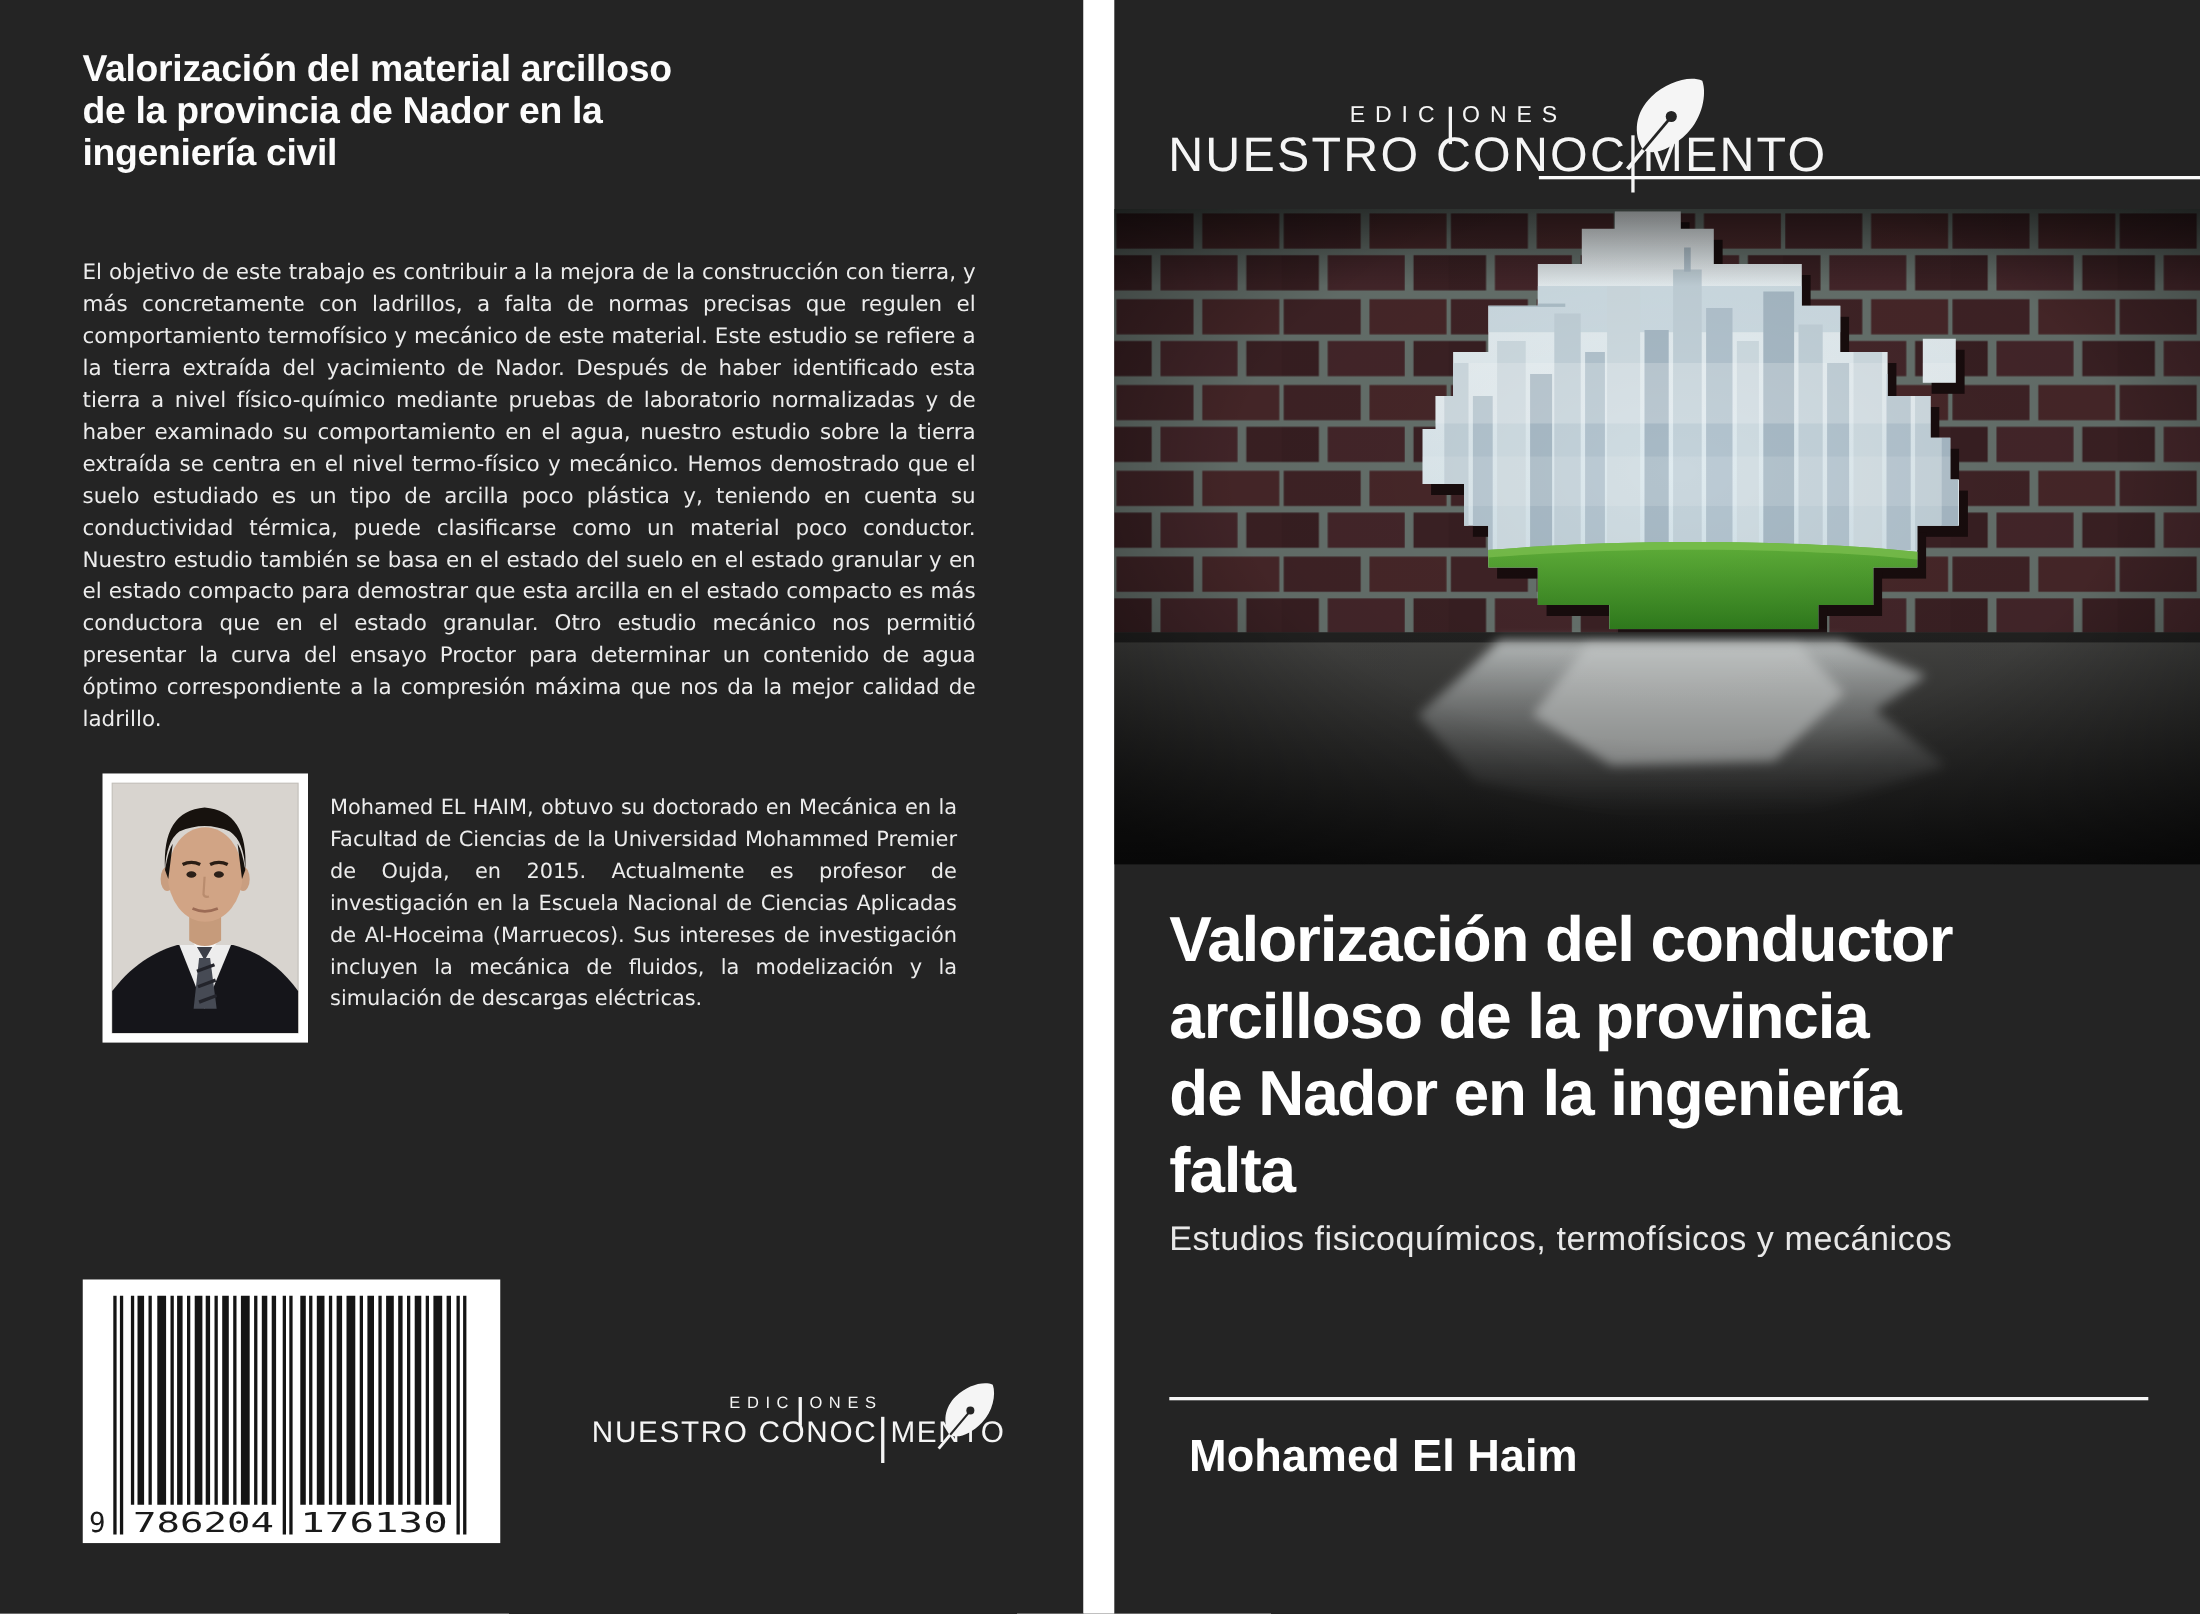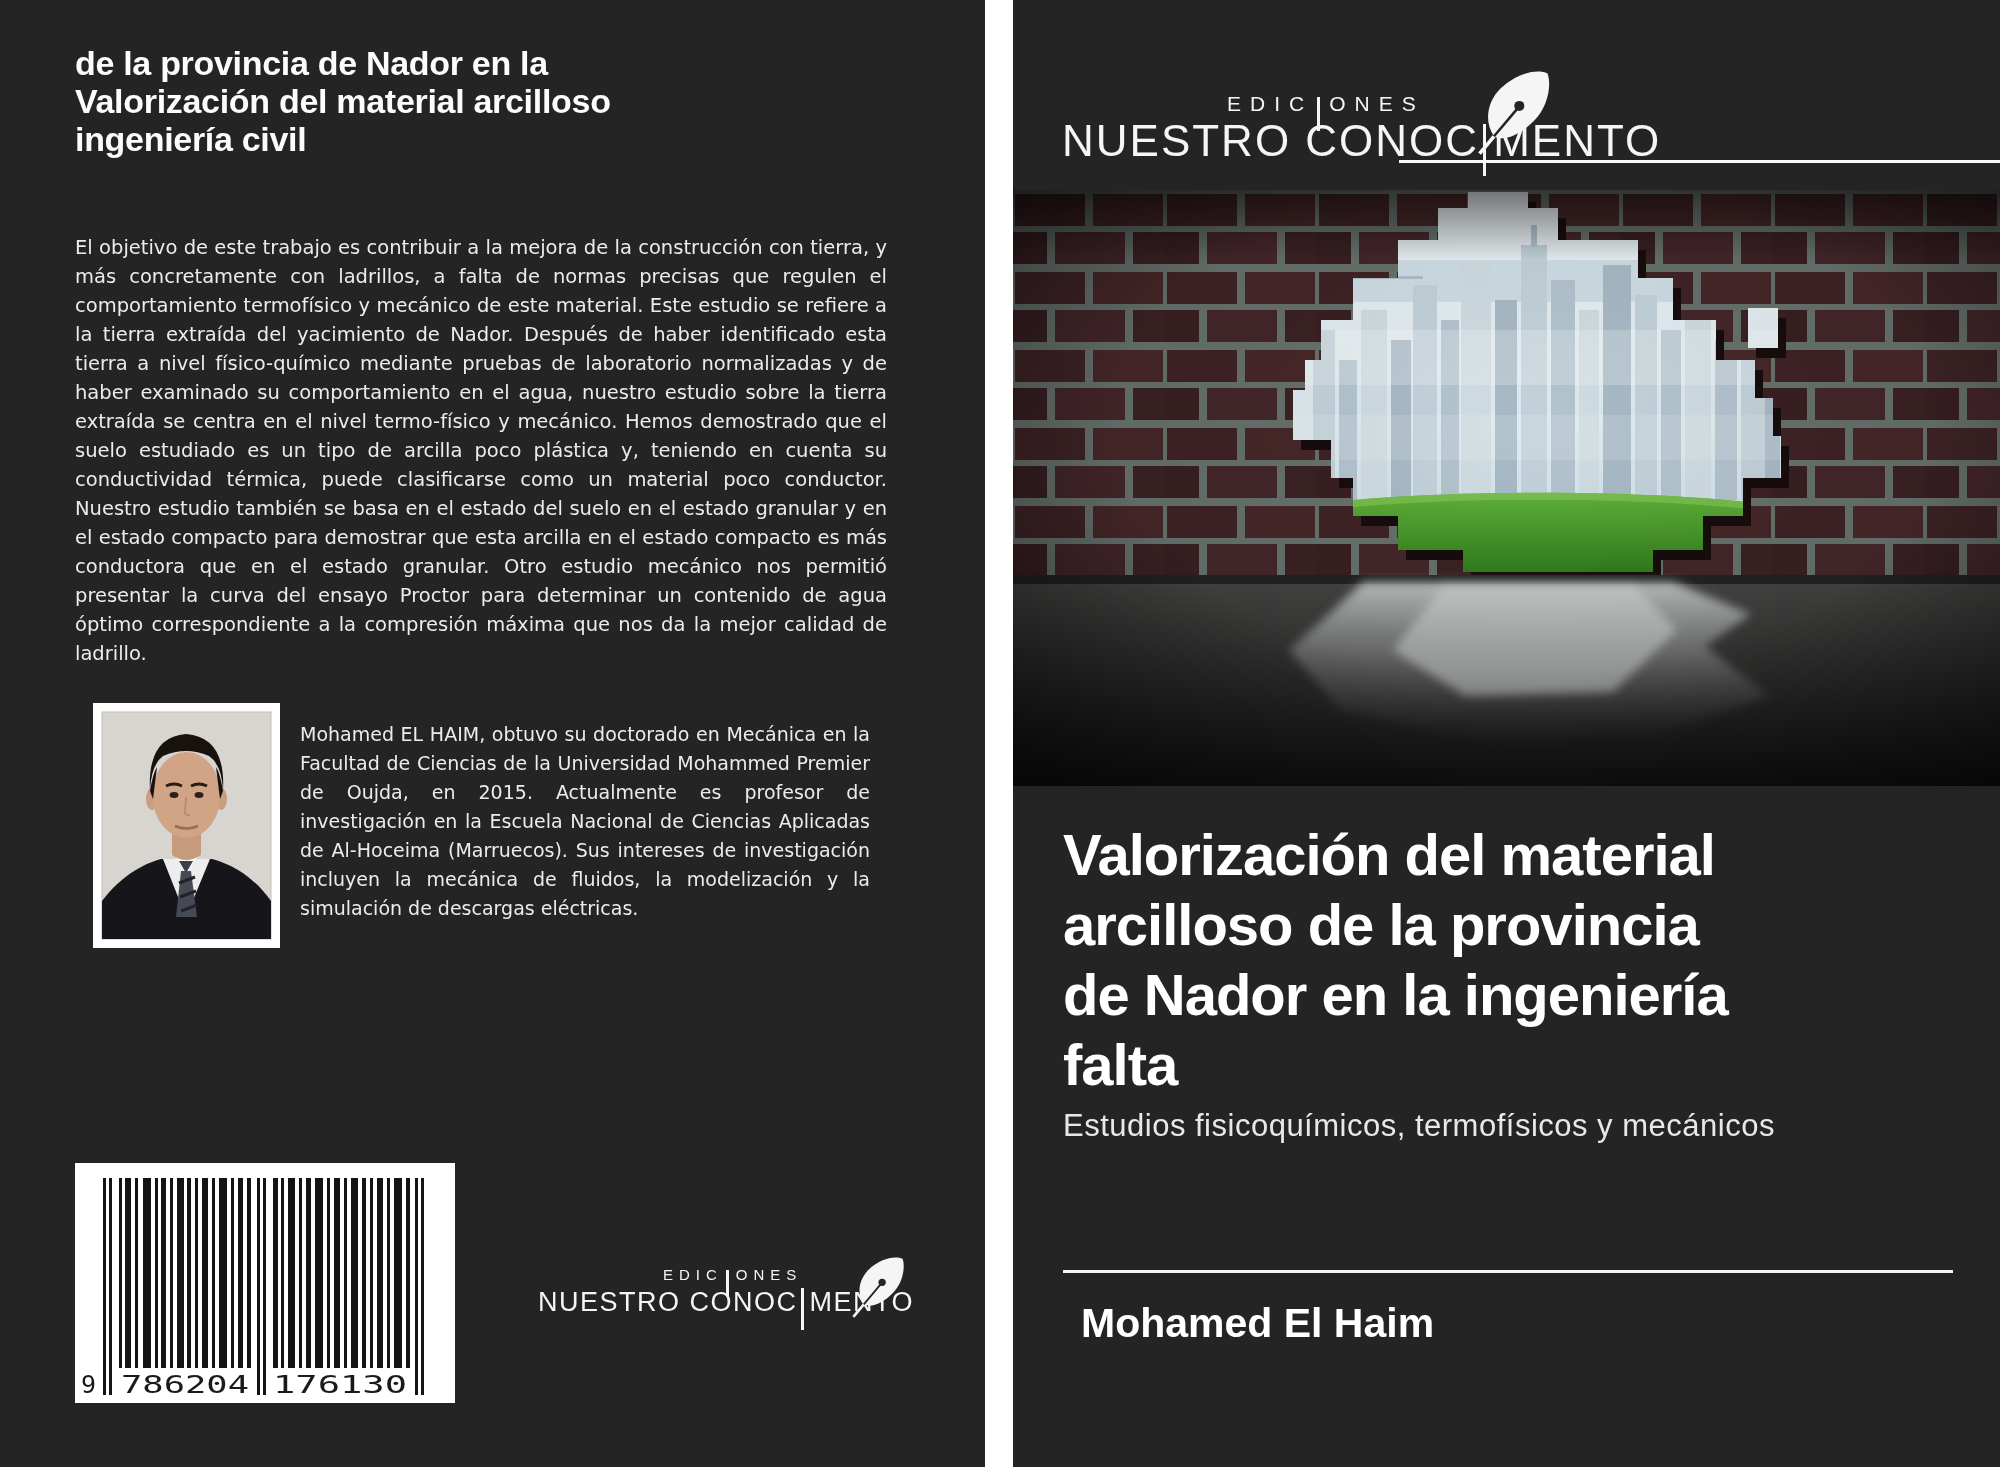--- a/index.html
+++ b/index.html
@@ -70,22 +70,22 @@
   }
 </style>
 </head>
 <body>
 
 <div class="book">
 
   <section class="back-cover">
 
     <div class="back-title">
+      <div class="t-line">Valorización del material arcilloso</div>
       <div class="t-line">de la provincia de Nador en la</div>
-      <div class="t-line">Valorización del material arcilloso</div>
       <div class="t-line">ingeniería civil</div>
     </div>
 
     <p class="back-desc">El objetivo de este trabajo es contribuir a la mejora de la construcción con tierra, y más concretamente con ladrillos, a falta de normas precisas que regulen el comportamiento termofísico y mecánico de este material. Este estudio se refiere a la tierra extraída del yacimiento de Nador. Después de haber identificado esta tierra a nivel físico-químico mediante pruebas de laboratorio normalizadas y de haber examinado su comportamiento en el agua, nuestro estudio sobre la tierra extraída se centra en el nivel termo-físico y mecánico. Hemos demostrado que el suelo estudiado es un tipo de arcilla poco plástica y, teniendo en cuenta su conductividad térmica, puede clasificarse como un material poco conductor. Nuestro estudio también se basa en el estado del suelo en el estado granular y en el estado compacto para demostrar que esta arcilla en el estado compacto es más conductora que en el estado granular. Otro estudio mecánico nos permitió presentar la curva del ensayo Proctor para determinar un contenido de agua óptimo correspondiente a la compresión máxima que nos da la mejor calidad de ladrillo.</p>
 
     <svg class="author-photo" viewBox="0 0 187 245">
       <rect x="0" y="0" width="187" height="245" fill="#ffffff"></rect>
       <rect x="9" y="9" width="169" height="227" fill="#d8d4cf"></rect>
       <rect x="9" y="9" width="169" height="227" fill="none" stroke="#c2beb8" stroke-width="1"></rect>
 
@@ -271,21 +271,21 @@
       <rect x="0" y="385" width="987" height="211" fill="url(#floorG)"></rect>
       <rect x="0" y="385" width="987" height="9" fill="#0c0c0c" opacity="0.6"></rect>
       <polygon filter="url(#soft)" fill="url(#reflG)" points="350,392 660,392 738,424 692,456 756,506 638,546 468,552 328,520 276,460 316,424"></polygon>
       <polygon filter="url(#soft)" fill="#d3d6d5" opacity="0.55" points="430,396 622,396 664,440 600,502 452,506 380,460"></polygon>
 
       <rect x="0" y="0" width="987" height="70" fill="url(#topShade)"></rect>
       <rect x="0" y="0" width="987" height="596" fill="url(#vign)"></rect>
     </svg>
 
     <div class="front-title">
-      <div class="t-line">Valorización del material</div>
+      <div class="t-line">Valorización del conductor</div>
       <div class="t-line">arcilloso de la provincia</div>
       <div class="t-line">de Nador en la ingeniería</div>
       <div class="t-line">falta</div>
     </div>
 
     <div class="front-subtitle">Estudios fisicoquímicos, termofísicos y mecánicos</div>
 
     <div class="author-rule"></div>
     <div class="front-author">Mohamed El Haim</div>
   </section>

